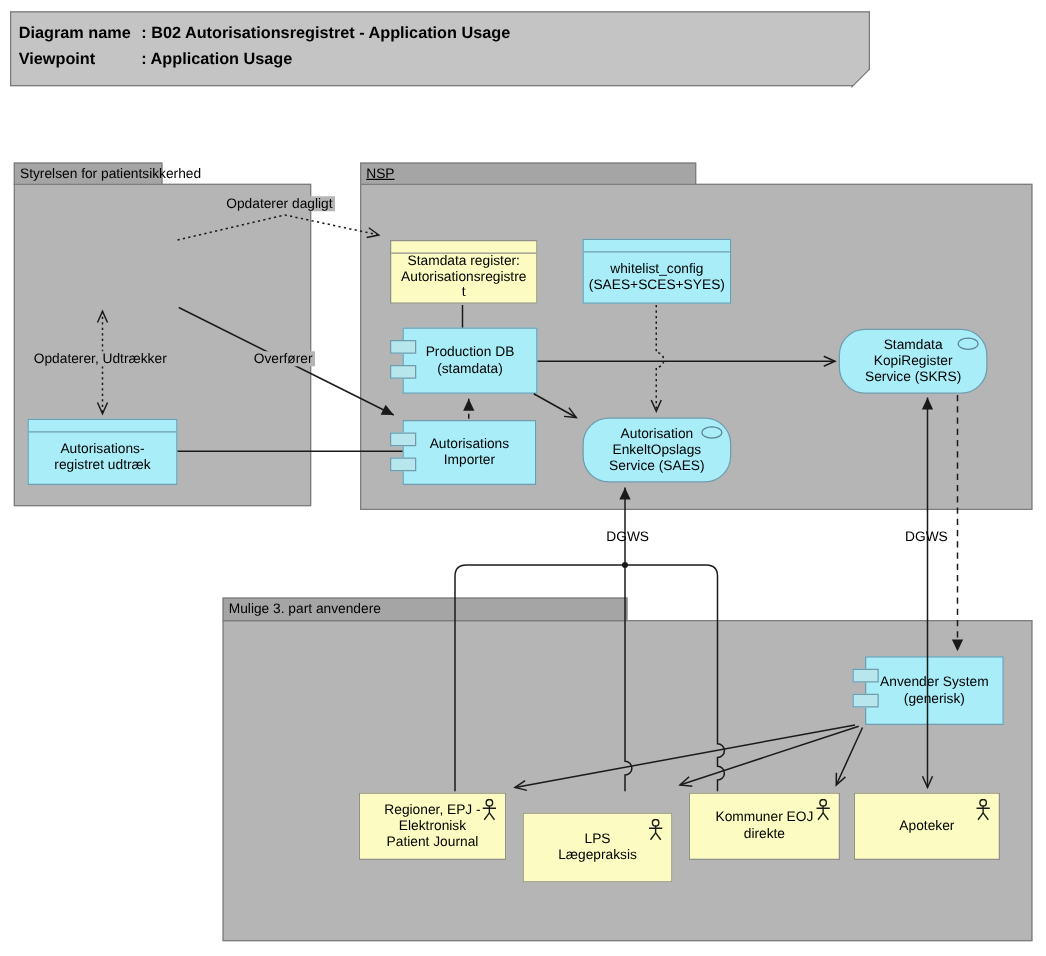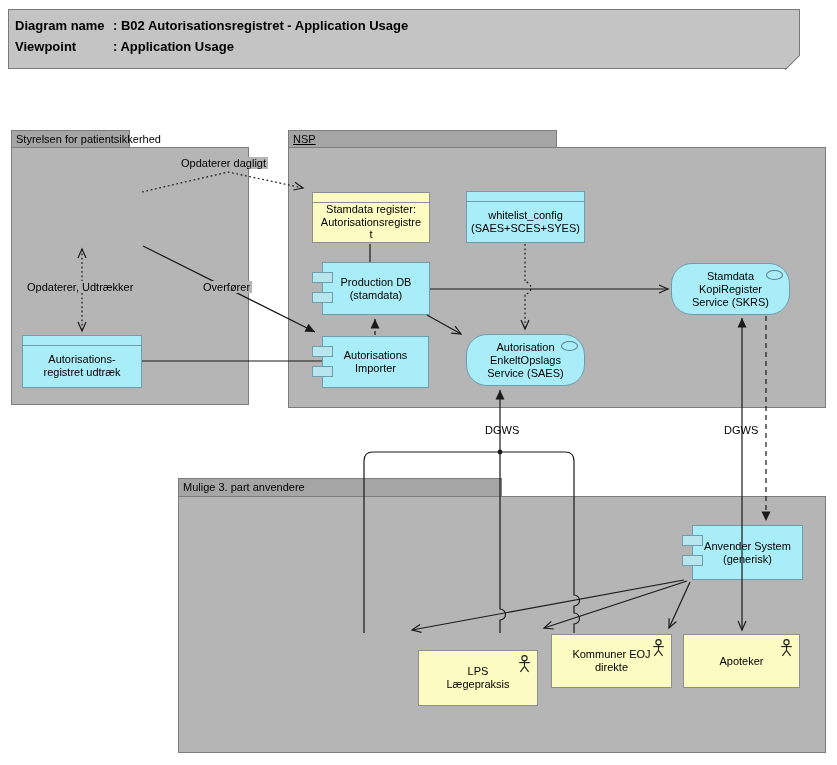--- a/index.html
+++ b/index.html
@@ -1,19 +1,19 @@
 <!DOCTYPE html>
 <html><head>
 <meta charset="utf-8">
 <style>
   html,body{margin:0;padding:0;background:#ffffff;font-family:"Liberation Sans",sans-serif;}
   #canvas{position:relative;width:837px;height:765px;background:#ffffff;overflow:hidden;color:#000;}
 
   
-  .note{position:absolute;left:8px;top:9px;width:792px;height:60px;background:#c4c4c4;
+  .note{position:absolute;left:8px;top:9px;width:688px;height:60px;background:#c4c4c4;
         border:1.5px solid #7a7a7a;box-sizing:border-box;}
   .note-text{position:absolute;left:6px;top:5px;font-size:13px;font-weight:bold;line-height:21px;}
   .note-row{display:flex;}
   .note-row .nlabel{width:98px;flex:none;}
   .note-cut{position:absolute;right:-2px;bottom:-2px;width:16px;height:16px;background:#ffffff;
             clip-path:polygon(100% 0,100% 100%,0 100%);}
   .note-cut-line{position:absolute;right:-4px;bottom:5px;width:21px;height:0;
             border-top:1.5px solid #7a7a7a;transform:rotate(-45deg);}
 
   
@@ -122,20 +122,34 @@
 Service (SKRS)</span>
   </div>
 
   <div class="node cyan" style="left:692px;top:525px;width:111px;height:55px;">
     <div class="ctab t1"></div>
     <div class="ctab t2"></div>
     <span class="lbl">Anvender System
 (generisk)</span>
   </div>
 
+  <div class="node yellow" style="left:287px;top:634px;width:118px;height:54px;">
+    <span class="lbl">Regioner, EPJ -
+Elektronisk
+Patient Journal</span>
+    <span class="actor-ico">
+      <svg width="13" height="18" viewBox="0 0 13 18" fill="none" stroke="#1a1a1a" stroke-width="1.1">
+        <circle cx="6.5" cy="3.2" r="2.6"></circle>
+          <line x1="6.5" y1="5.8" x2="6.5" y2="11.3"></line>
+        <line x1="1.2" y1="7.6" x2="11.8" y2="7.6"></line>
+        <line x1="6.5" y1="11.3" x2="2.4" y2="16.8"></line>
+          <line x1="6.5" y1="11.3" x2="10.6" y2="16.8"></line>
+      </svg>
+      </span>
+  </div>
 
   <div class="node yellow" style="left:418px;top:634px;width:120px;height:56px;margin-top:16px;">
     <span class="lbl">LPS
 Lægepraksis</span>
     <span class="actor-ico">
       <svg width="13" height="18" viewBox="0 0 13 18" fill="none" stroke="#1a1a1a" stroke-width="1.1">
         <circle cx="6.5" cy="3.2" r="2.6"></circle>
           <line x1="6.5" y1="5.8" x2="6.5" y2="11.3"></line>
         <line x1="1.2" y1="7.6" x2="11.8" y2="7.6"></line>
         <line x1="6.5" y1="11.3" x2="2.4" y2="16.8"></line>

